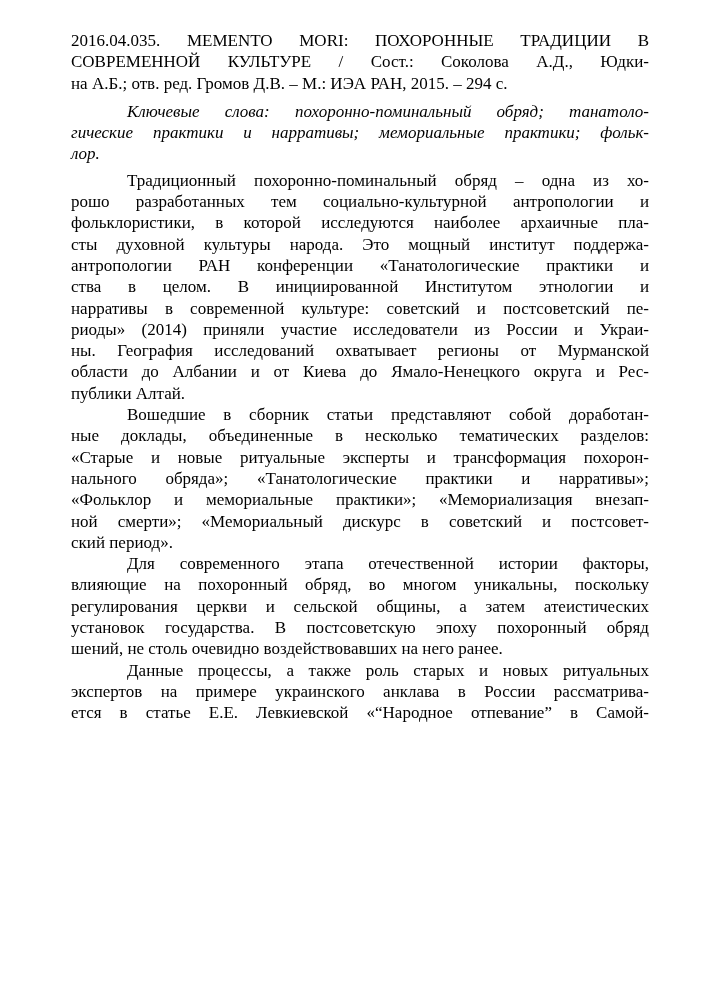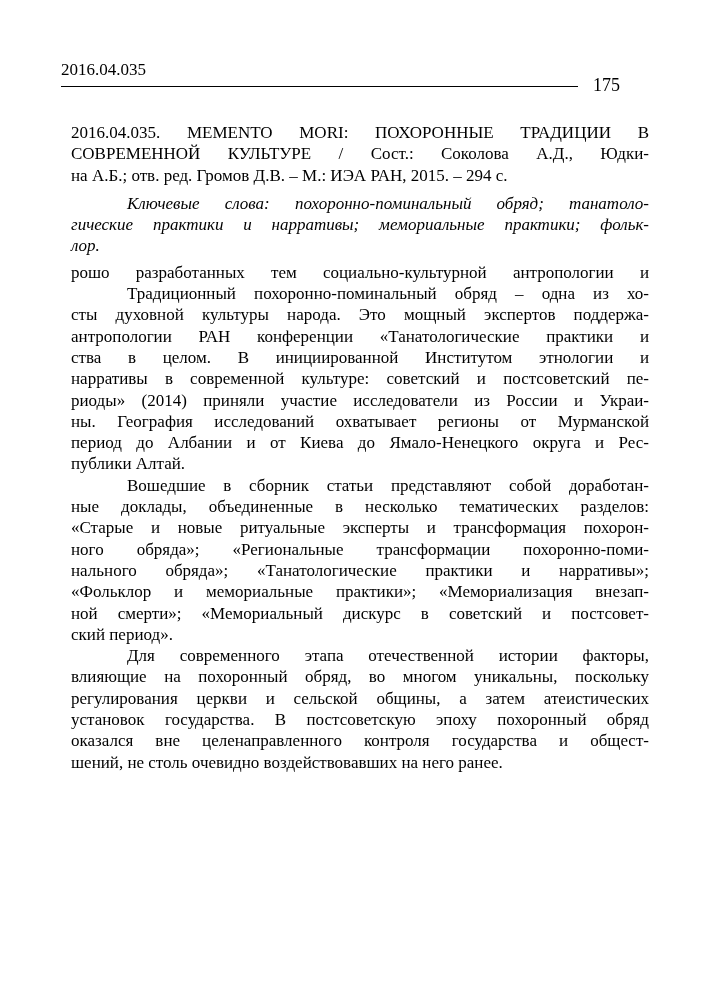--- a/index.html
+++ b/index.html
@@ -78,63 +78,62 @@
   .block-body {
     margin: 0;
   }
 </style>
 </head>
 <body>
 
 <div class="page">
   <div class="content">
 
-    <div class="header">
-      <span class="running-title">2016.04.035</span>
-      <div class="header-rule"></div>
-      <span class="page-number">175</span>
-    </div>
 
     <main>
         <div class="textblock block-title">
           <div class="line">2016.04.035.  MEMENTO  MORI:  ПОХОРОННЫЕ  ТРАДИЦИИ  В</div>
           <div class="line">СОВРЕМЕННОЙ  КУЛЬТУРЕ  /  Сост.:  Соколова А.Д.,  Юдки-</div>
           <div class="line endline">на А.Б.; отв. ред. Громов Д.В. – М.: ИЭА РАН, 2015. – 294 с.</div>
         </div>
         <div class="textblock block-keywords">
           <div class="line first-indent">Ключевые слова: похоронно-поминальный обряд; танатоло-</div>
           <div class="line">гические практики и нарративы; мемориальные практики; фольк-</div>
           <div class="line endline">лор.</div>
         </div>
         <div class="textblock block-body">
+          <div class="line first-indent">Традиционный похоронно-поминальный обряд – одна из хо-</div>
           <div class="line">рошо разработанных тем социально-культурной антропологии и</div>
-          <div class="line first-indent">Традиционный похоронно-поминальный обряд – одна из хо-</div>
-          <div class="line">сты духовной культуры народа. Это мощный экспертов поддержа-</div>
+          <div class="line">фольклористики, в которой исследуются наиболее архаичные пла-</div>
+          <div class="line">сты духовной культуры народа. Это мощный институт поддержа-</div>
           <div class="line">антропологии РАН конференции «Танатологические практики и</div>
           <div class="line">ства в целом. В инициированной Институтом этнологии и</div>
           <div class="line">нарративы в современной культуре: советский и постсоветский пе-</div>
           <div class="line">риоды» (2014) приняли участие исследователи из России и Украи-</div>
           <div class="line">ны. География исследований охватывает регионы от Мурманской</div>
-          <div class="line">период до Албании и от Киева до Ямало-Ненецкого округа и Рес-</div>
+          <div class="line">области до Албании и от Киева до Ямало-Ненецкого округа и Рес-</div>
           <div class="line endline">публики Алтай.</div>
         </div>
         <div class="textblock block-body">
           <div class="line first-indent">Вошедшие в сборник статьи представляют собой доработан-</div>
           <div class="line">ные доклады, объединенные в несколько тематических разделов:</div>
           <div class="line">«Старые и новые ритуальные эксперты и трансформация похорон-</div>
-          <div class="line">ного обряда»; «Региональные трансформации похоронно-поми-</div>
           <div class="line">нального обряда»; «Танатологические практики и нарративы»;</div>
           <div class="line">«Фольклор и мемориальные практики»; «Мемориализация внезап-</div>
           <div class="line">ной смерти»; «Мемориальный дискурс в советский и постсовет-</div>
           <div class="line endline">ский период».</div>
         </div>
         <div class="textblock block-body">
           <div class="line first-indent">Для современного этапа отечественной истории факторы,</div>
           <div class="line">влияющие на похоронный обряд, во многом уникальны, поскольку</div>
           <div class="line">регулирования церкви и сельской общины, а затем атеистических</div>
           <div class="line">установок государства. В постсоветскую эпоху похоронный обряд</div>
-          <div class="line">оказался вне целенаправленного контроля государства и общест-</div>
           <div class="line endline">шений, не столь очевидно воздействовавших на него ранее.</div>
+        </div>
+        <div class="textblock block-body">
+          <div class="line first-indent">Данные процессы, а также роль старых и новых ритуальных</div>
+          <div class="line">экспертов на примере украинского анклава в России рассматрива-</div>
+          <div class="line">ется в статье Е.Е. Левкиевской «“Народное отпевание” в Самой-</div>
         </div>
       </main>
 
   </div>
 </div>
 
 </body></html>

